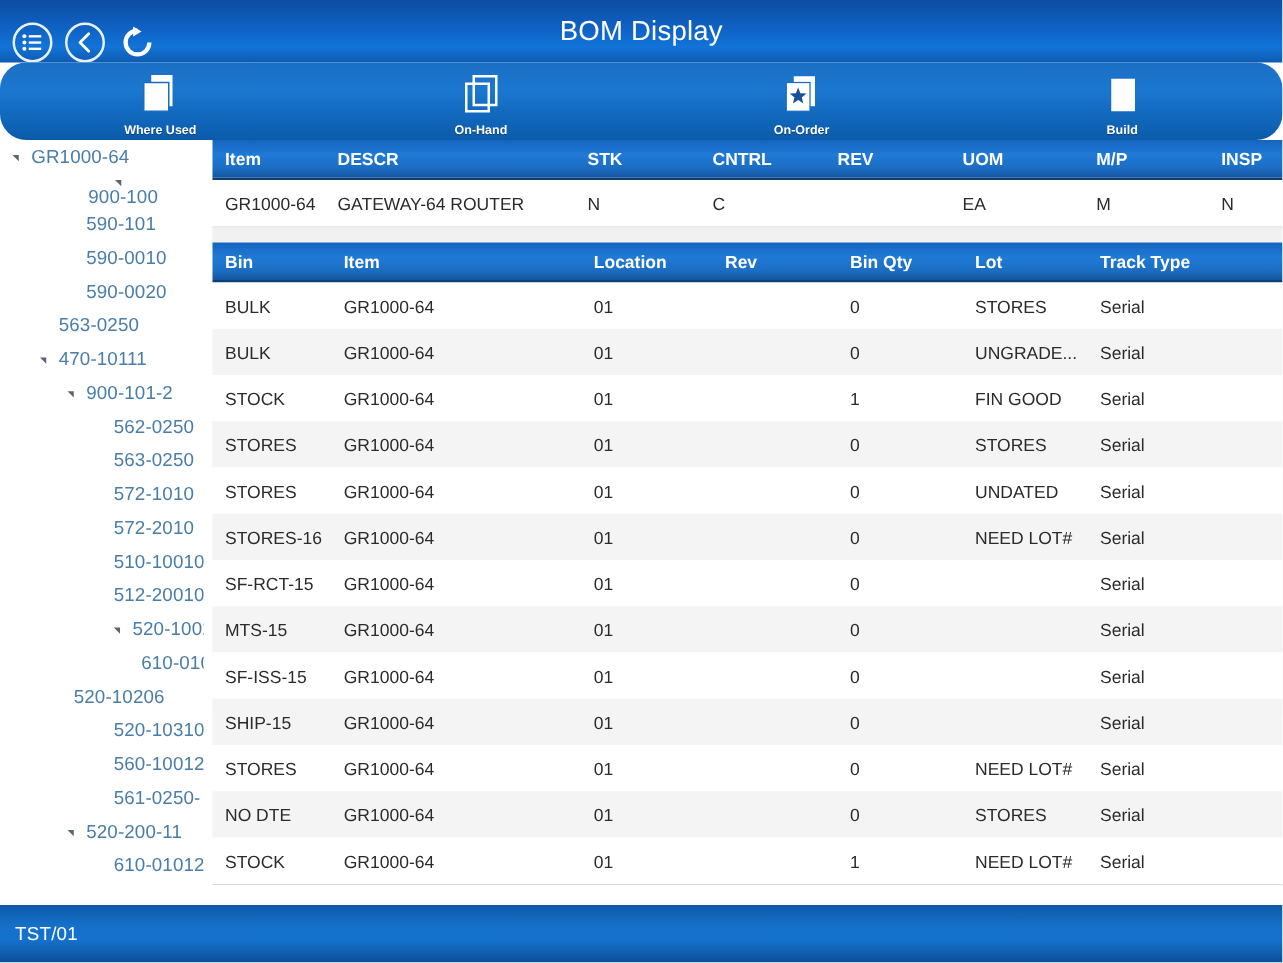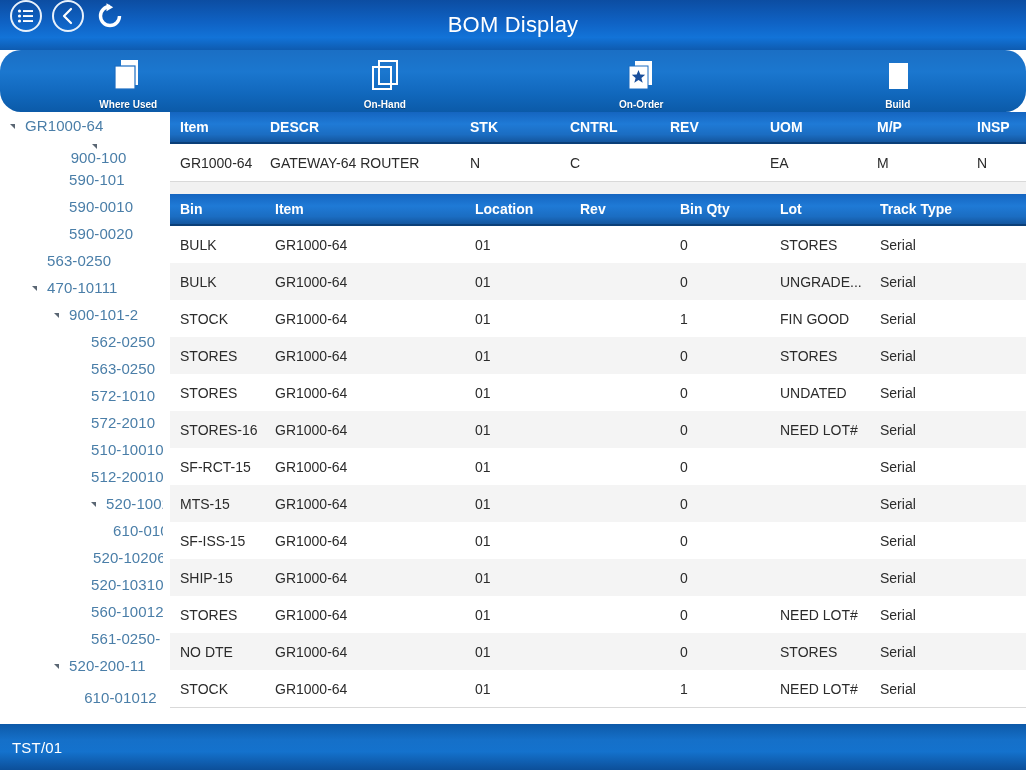--- a/index.html
+++ b/index.html
@@ -8,21 +8,21 @@
     background: #ffffff;
     font-family: "Liberation Sans", sans-serif;
     overflow: hidden;
   }
   #app { position: relative; width: 1026px; height: 770px; background:#ffffff; }
 
   
   .titlebar {
     position: absolute; left:0; top:0; width:1026px; height:50px;
     background: linear-gradient(to bottom, #0c4da2 0%, #0f62c4 45%, #1273d8 75%, #0e5bb0 100%);
-    display:flex; align-items:flex-start;
+    display:flex; align-items:flex-end;
   }
   .title-icons { display:flex; align-items:center; gap:10px; padding-left:10px; }
   .circ-icon {
     width:32px; height:32px; border-radius:50%;
     border:2px solid #e8f1fb;
     display:flex; align-items:center; justify-content:center;
     color:#ffffff; cursor:pointer;
   }
   .circ-icon svg { display:block; }
   .plain-icon {
@@ -281,41 +281,41 @@
           <span class="tree-label">512-20010</span>
         </div>
         <div class="tree-item" style="padding-left: 89px;">
           <span class="tree-caret expanded"></span>
           <span class="tree-label">520-10020</span>
         </div>
         <div class="tree-item" style="padding-left: 96px;">
           <span class="tree-caret"></span>
           <span class="tree-label">610-010</span>
         </div>
-        <div class="tree-item" style="padding-left: 76px;">
+        <div class="tree-item" style="padding-left: 42px;">
           <span class="tree-caret"></span>
           <span class="tree-label">520-10206</span>
         </div>
         <div class="tree-item" style="padding-left: 74px;">
           <span class="tree-caret"></span>
           <span class="tree-label">520-10310</span>
         </div>
         <div class="tree-item" style="padding-left: 74px;">
           <span class="tree-caret"></span>
           <span class="tree-label">560-10012</span>
         </div>
         <div class="tree-item" style="padding-left: 74px;">
           <span class="tree-caret"></span>
           <span class="tree-label">561-0250-</span>
         </div>
         <div class="tree-item" style="padding-left: 52px;">
           <span class="tree-caret expanded"></span>
           <span class="tree-label">520-200-11</span>
         </div>
-        <div class="tree-item" style="padding-left: 74px; flex-direction: column;">
+        <div class="tree-item" style="padding-left: 74px;">
           <span class="tree-caret"></span>
           <span class="tree-label">610-01012</span>
         </div>
       </div>
 
     <div class="tables">
 
       <div class="grid">
         <div class="grid-head">
           <div class="cell c-item">Item</div>

